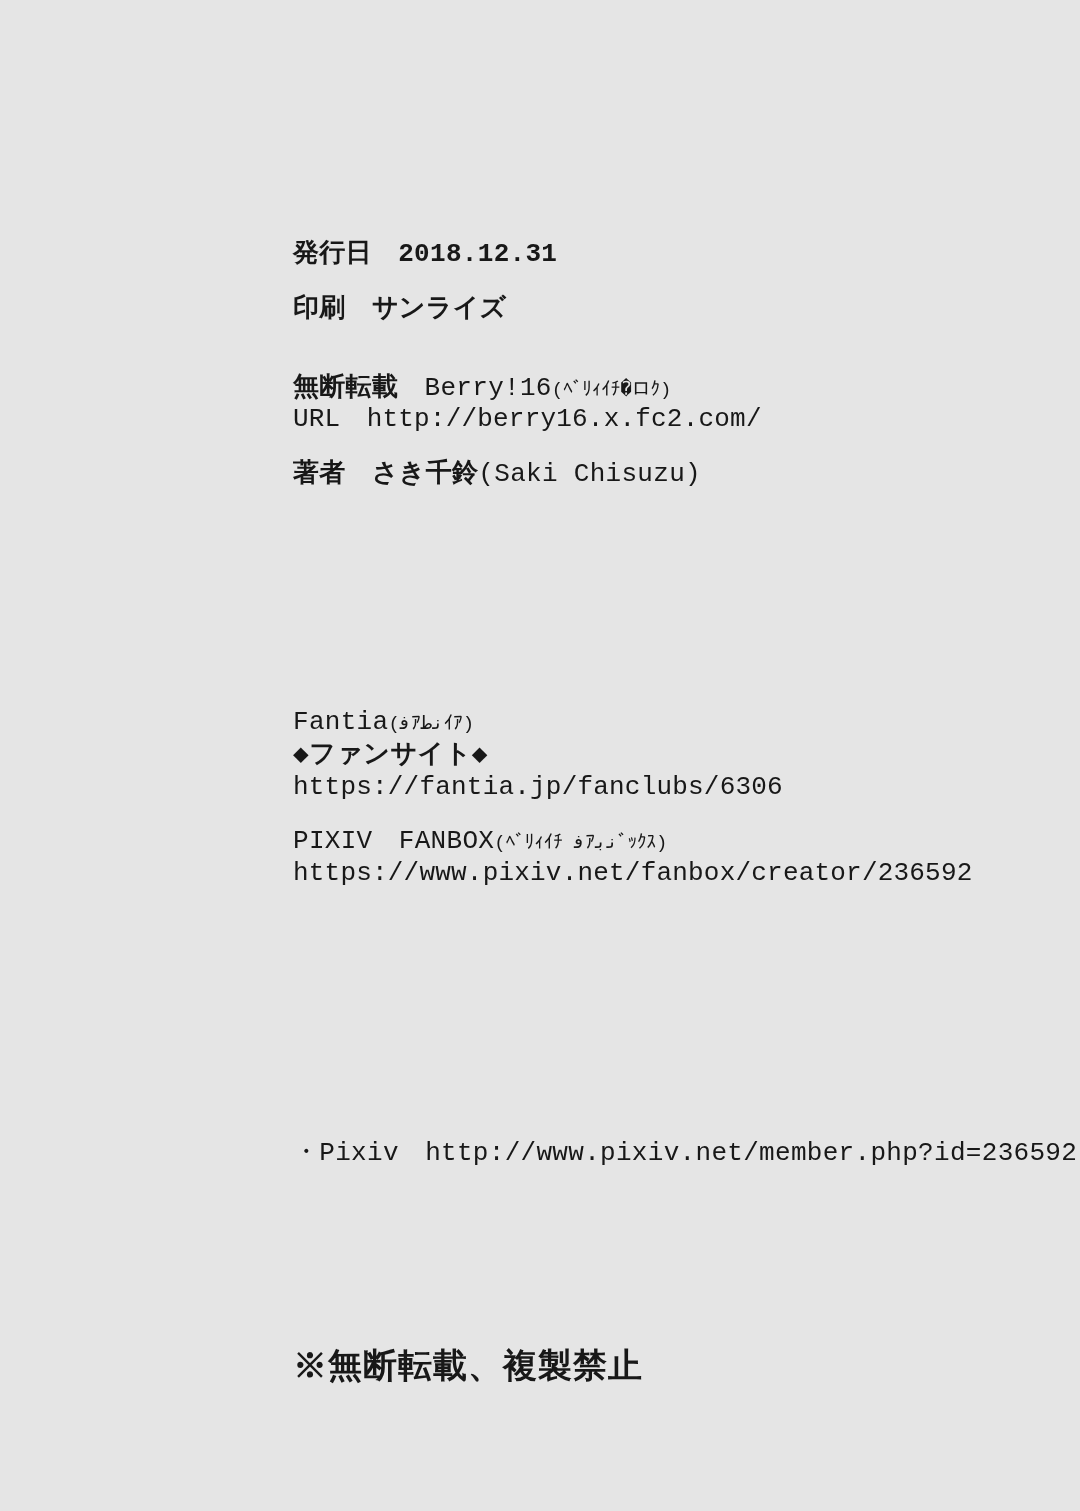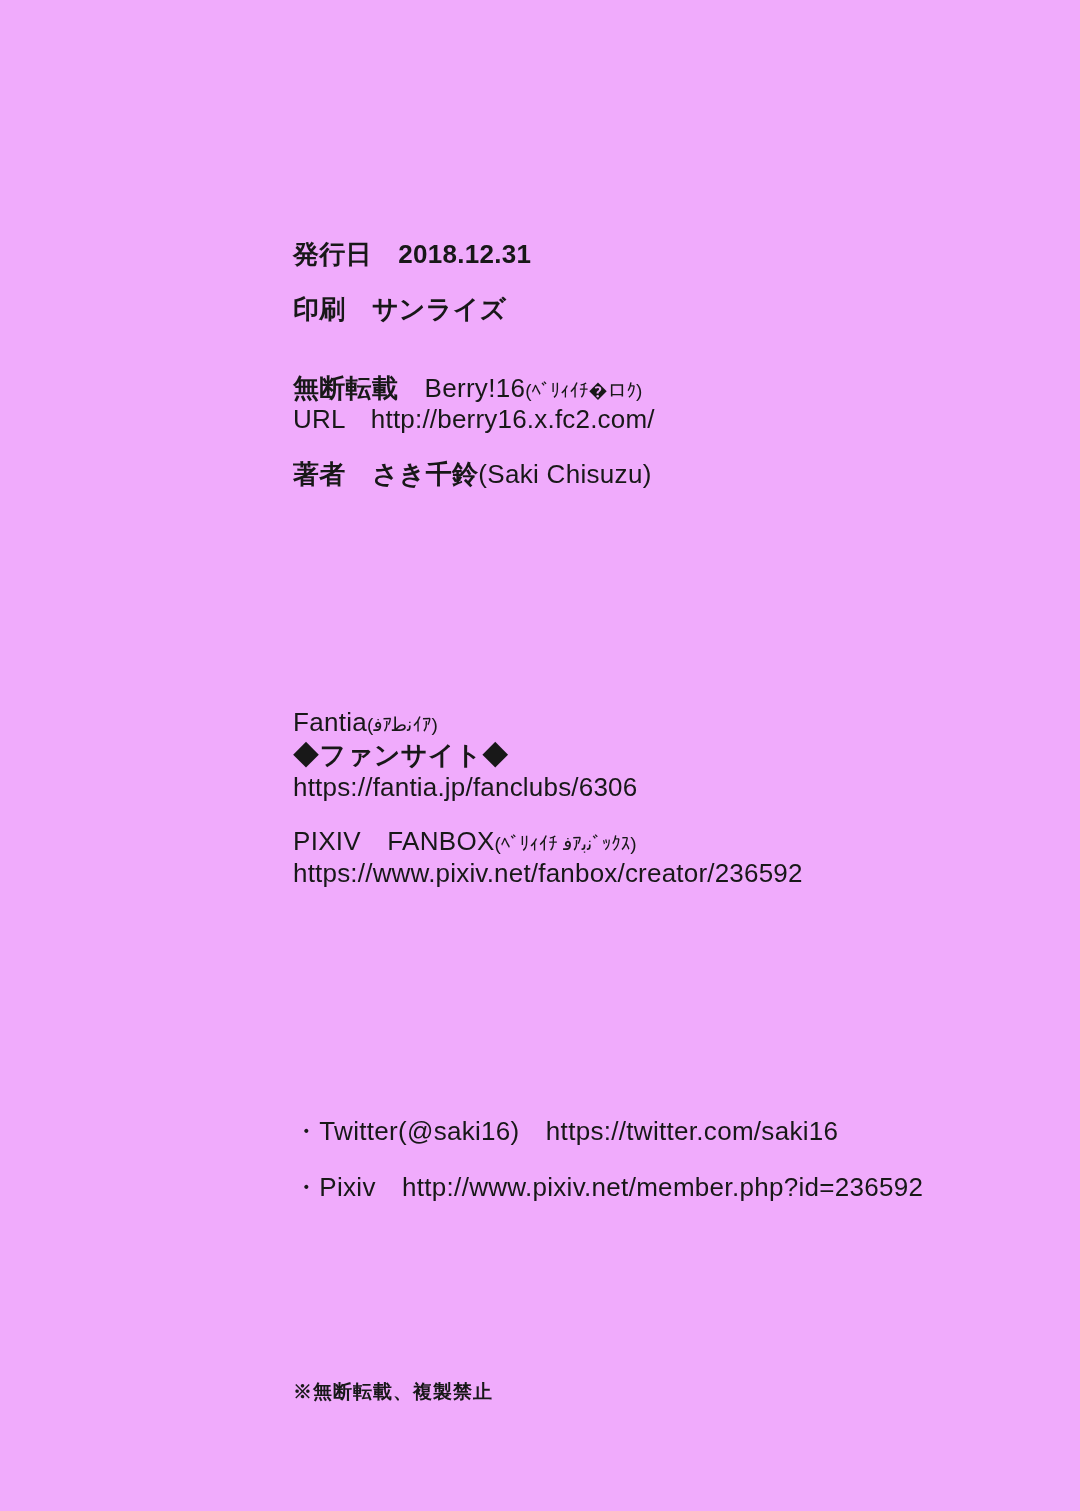--- a/index.html
+++ b/index.html
@@ -11,21 +11,22 @@
     width: 1080px;
     height: 1511px;
     position: relative;
     font-family: "Liberation Sans", sans-serif;
     color: #1a1a1a;
     overflow: hidden;
   }
   .page {
     position: absolute;
     inset: 0;
-    background: #f0abfc;
+    background: #e5e5e5;
+    font-family: Liberation Mono, monospace;
   }
   .colophon {
     position: absolute;
     left: 293px;
     top: 238px;
     width: 700px;
   }
   .line {
     font-size: 26px;
     line-height: 1.28;
@@ -50,21 +51,21 @@
   }
   .block-title {
     font-size: 26px;
     letter-spacing: 0.5px;
   }
   .url {
     font-size: 26px;
     letter-spacing: 0.2px;
   }
   .notice {
-    font-size: 19px;
+    font-size: 34px;
     letter-spacing: 1px;
   }
 </style>
 </head>
 <body>
 
 <div class="page">
   <div class="colophon">
 
     <div class="line bold"><span>発行日</span><span>　</span><span>2018.12.31</span></div>
@@ -94,21 +95,20 @@
 
     <div class="gap-sm"></div>
 
     <div class="line tight"><span>PIXIV　FANBOX</span><span class="small-kana">(ﾍﾞﾘｨｲﾁ ﻓｱﻧﺑﾞｯｸｽ)</span></div>
 
     <div class="line tight url">https://www.pixiv.net/fanbox/creator/236592</div>
 
     <div class="gap-xxl"></div>
     <div class="gap-lg"></div>
 
-    <div class="line"><span>・</span><span>Twitter(@saki16)</span><span>　</span><span>https://twitter.com/saki16</span></div>
 
     <div class="gap-sm"></div>
 
     <div class="line"><span>・</span><span>Pixiv</span><span>　</span><span>http://www.pixiv.net/member.php?id=236592</span></div>
 
     <div class="gap-xxl"></div>
     <div class="gap-md"></div>
 
     <div class="line notice bold">※無断転載、複製禁止</div>
 

